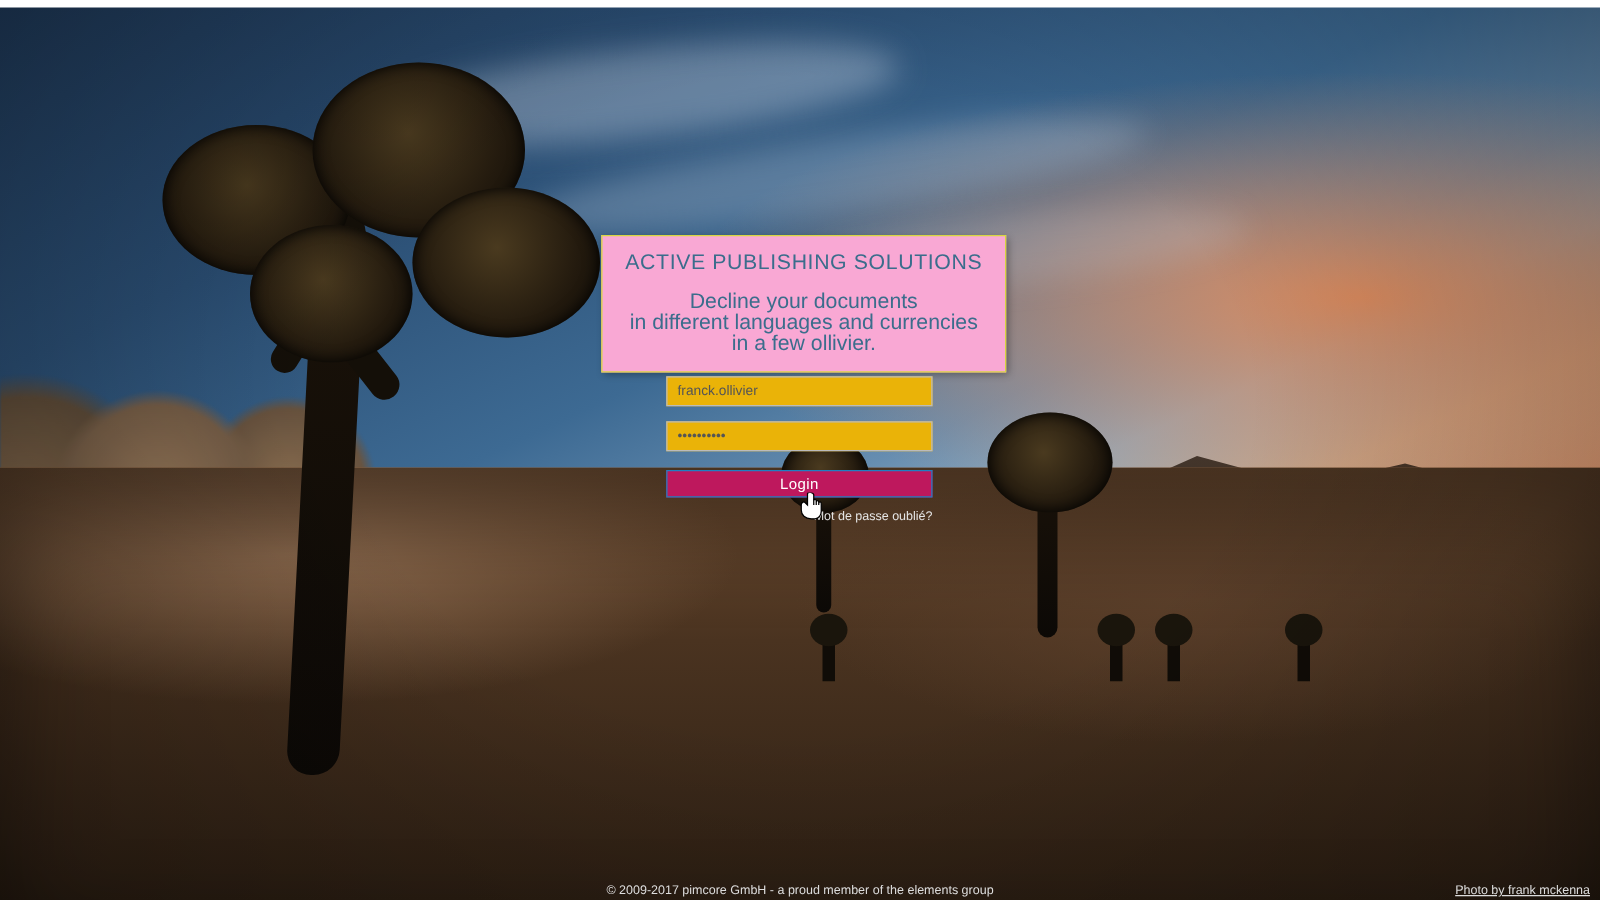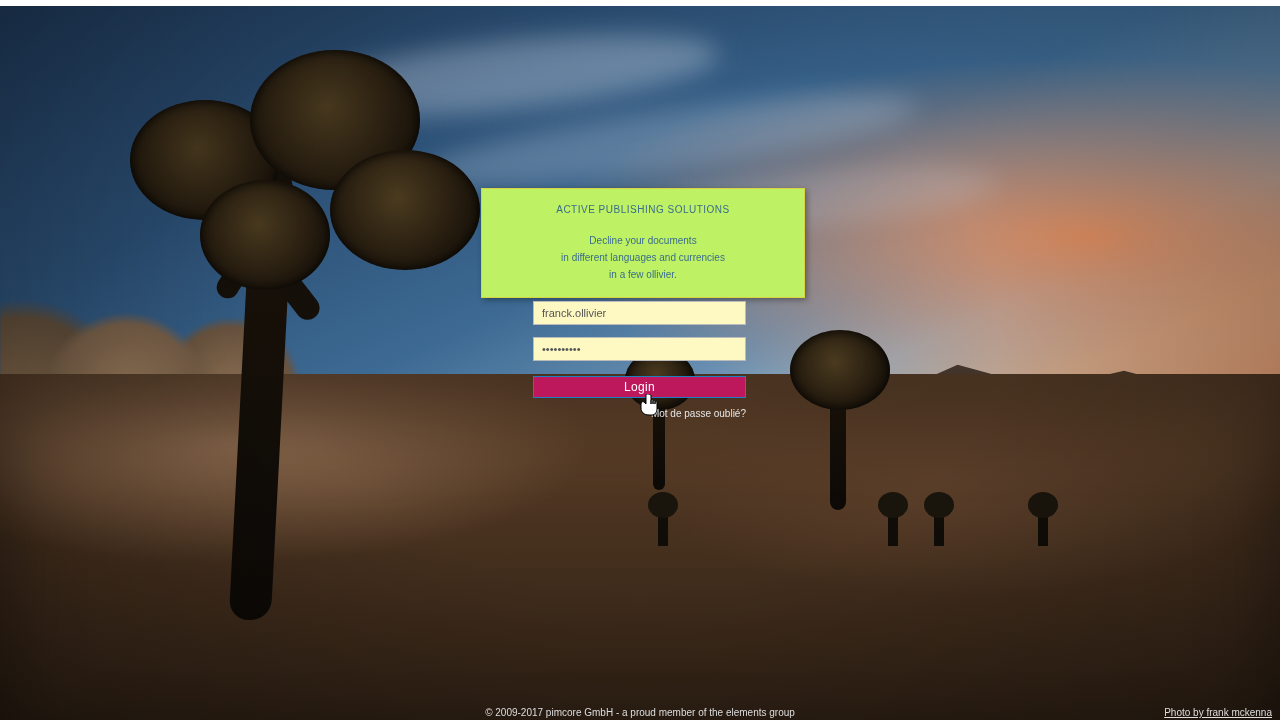--- a/index.html
+++ b/index.html
@@ -57,29 +57,29 @@
     .tiny span{display:inline-block;width:10px;height:40px;margin:0 18px;background:#100c07;position:relative;}
     .tiny span::before{content:"";position:absolute;top:-14px;left:-10px;width:30px;height:26px;background:#1a150c;border-radius:50%;}
     .tiny1{left:640px;} .tiny2{left:870px;} .tiny3{left:1020px;}
 
     .shade{position:absolute;inset:0;background:radial-gradient(ellipse 900px 650px at 50% 45%, rgba(0,0,0,0) 40%, rgba(0,0,0,.35) 100%);}
     .whitebar{position:absolute;top:0;left:0;right:0;height:6px;background:#fff;}
 
     
     .banner{
       position:absolute;left:481px;top:188px;width:324px;
-      background:#bef264;border:1px solid #d7d640;
-      padding:12px 10px 14px;text-align:center;color:#3b6d8c;font-size:10px;line-height:17px;
+      background:#f9a8d4;border:1px solid #d7d640;
+      padding:12px 10px 14px;text-align:center;color:#3b6d8c;font-size:17px;line-height:17px;
       box-shadow:2px 2px 6px rgba(0,0,0,.35);
     }
     .banner .title{letter-spacing:.5px;margin-bottom:14px;}
     .form{position:absolute;left:533px;top:301px;width:213px;}
     .field{
       display:block;width:100%;height:24px;margin-bottom:12px;
-      background:#fef9c3;border:1px solid #bbb;
+      background:#eab308;border:1px solid #bbb;
       font-size:11px;color:#555;padding:0 8px;outline:none;
     }
     .login-btn{
       display:block;width:100%;height:22px;margin-top:15px;
       background:#be185d;border:1px solid #1f7fc2;color:#fff;
       font-size:12px;letter-spacing:.3px;cursor:pointer;
     }
     .forgot{
       display:block;text-align:right;width:100%;margin-top:10px;
       color:#e5e5e5;font-size:10px;text-decoration:none;cursor:pointer;

